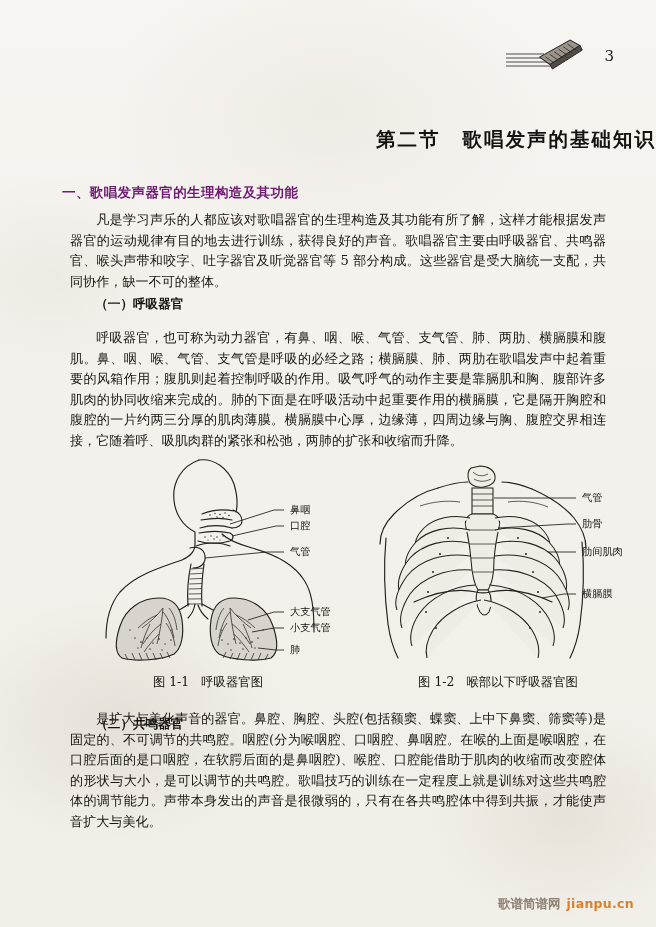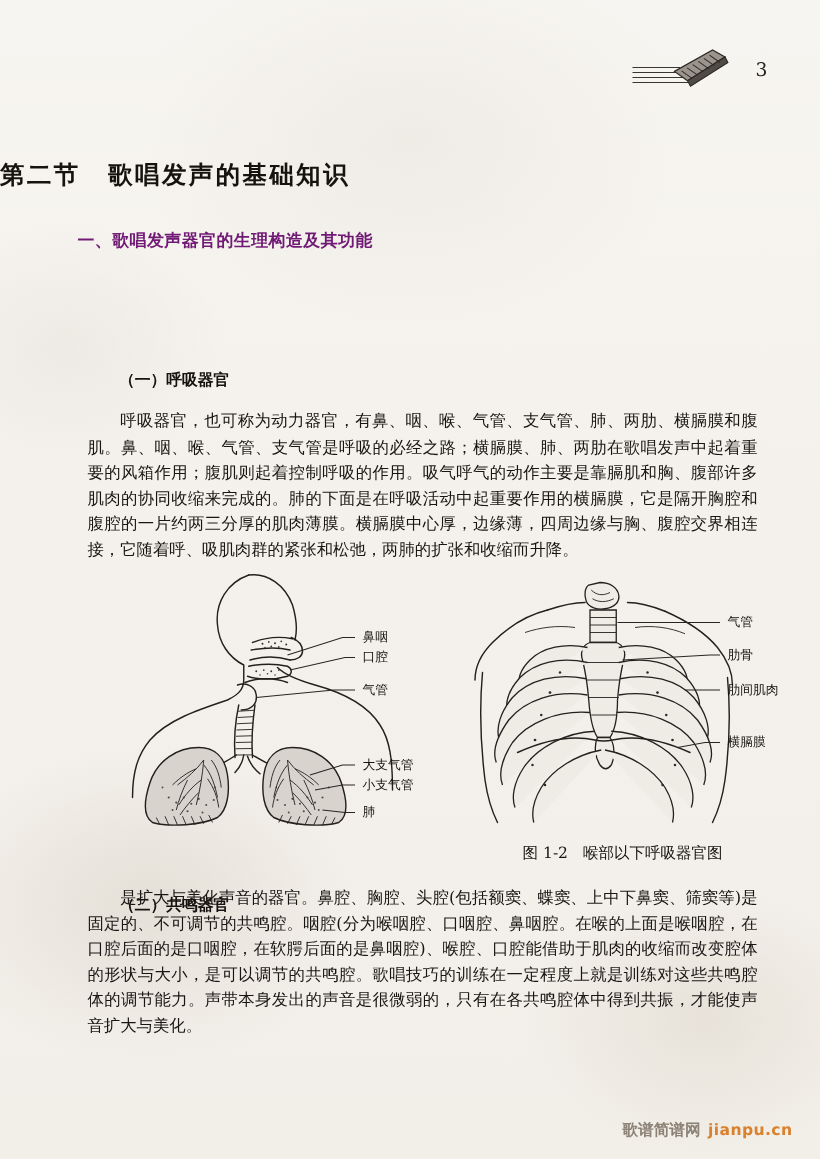--- a/index.html
+++ b/index.html
@@ -53,21 +53,21 @@
     font-size: 15px;
     color: #25211e;
   }
 
   
   .section-title {
     position: absolute;
     top: 126px;
     left: 0;
     width: 656px;
-    text-align: left;
+    text-align: right;
     font-family: "DejaVu Sans", "Liberation Sans", sans-serif;
     font-weight: bold;
     font-size: 19.5px;
     letter-spacing: 2px;
     color: #16120f;
   }
   .section-title .gap { display: inline-block; width: 22px; }
 
   .sub-heading {
     position: absolute;
@@ -214,20 +214,23 @@
     </svg>
     <div class="folio">3</div>
   </div>
 
   <div class="section-title">
     <span>第二节</span><span class="gap"></span><span>歌唱发声的基础知识</span>
   </div>
 
   <div class="sub-heading" id="h-1">一、歌唱发声器官的生理构造及其功能</div>
 
+  <div class="body-block" id="p-intro">
+    <p>凡是学习声乐的人都应该对歌唱器官的生理构造及其功能有所了解，这样才能根据发声器官的运动规律有目的地去进行训练，获得良好的声音。歌唱器官主要由呼吸器官、共鸣器官、喉头声带和咬字、吐字器官及听觉器官等 5 部分构成。这些器官是受大脑统一支配，共同协作，缺一不可的整体。</p>
+  </div>
 
   <div class="minor-heading" id="h-resp">（一）呼吸器官</div>
   <div class="body-block" id="p-resp">
     <p>呼吸器官，也可称为动力器官，有鼻、咽、喉、气管、支气管、肺、两肋、横膈膜和腹肌。鼻、咽、喉、气管、支气管是呼吸的必经之路；横膈膜、肺、两肋在歌唱发声中起着重要的风箱作用；腹肌则起着控制呼吸的作用。吸气呼气的动作主要是靠膈肌和胸、腹部许多肌肉的协同收缩来完成的。肺的下面是在呼吸活动中起重要作用的横膈膜，它是隔开胸腔和腹腔的一片约两三分厚的肌肉薄膜。横膈膜中心厚，边缘薄，四周边缘与胸、腹腔交界相连接，它随着呼、吸肌肉群的紧张和松弛，两肺的扩张和收缩而升降。</p>
   </div>
 
   <div class="figures">
 
     <div class="figure" id="fig-1">
       <svg width="292" height="218" viewBox="0 0 292 218">
@@ -369,20 +372,23 @@
           <path d="M190 180 L212 176 L222 176"></path>
           <path d="M196 196 L214 198 L222 198"></path>
         </g>
         <text class="fig-label" x="228" y="61">鼻咽</text>
         <text class="fig-label" x="228" y="77">口腔</text>
         <text class="fig-label" x="228" y="103">气管</text>
         <text class="fig-label" x="228" y="163">大支气管</text>
         <text class="fig-label" x="228" y="179">小支气管</text>
         <text class="fig-label" x="228" y="201">肺</text>
       </svg>
+      <div class="fig-caption">
+        <span>图 1-1</span><span class="cap-gap"></span><span>呼吸器官图</span>
+      </div>
     </div>
 
     <div class="figure" id="fig-2">
       <svg width="292" height="218" viewBox="0 0 292 218">
 
         <g class="ink">
           <path d="M86 36 C70 40, 54 50, 42 62 C32 72, 28 82, 28 92"></path>
           <path d="M86 36 C98 32, 108 30, 116 30"></path>
           <path d="M150 30 C160 30, 170 33, 180 37"></path>
           <path d="M180 37 C196 44, 212 54, 222 66 C230 76, 234 86, 234 96"></path>

